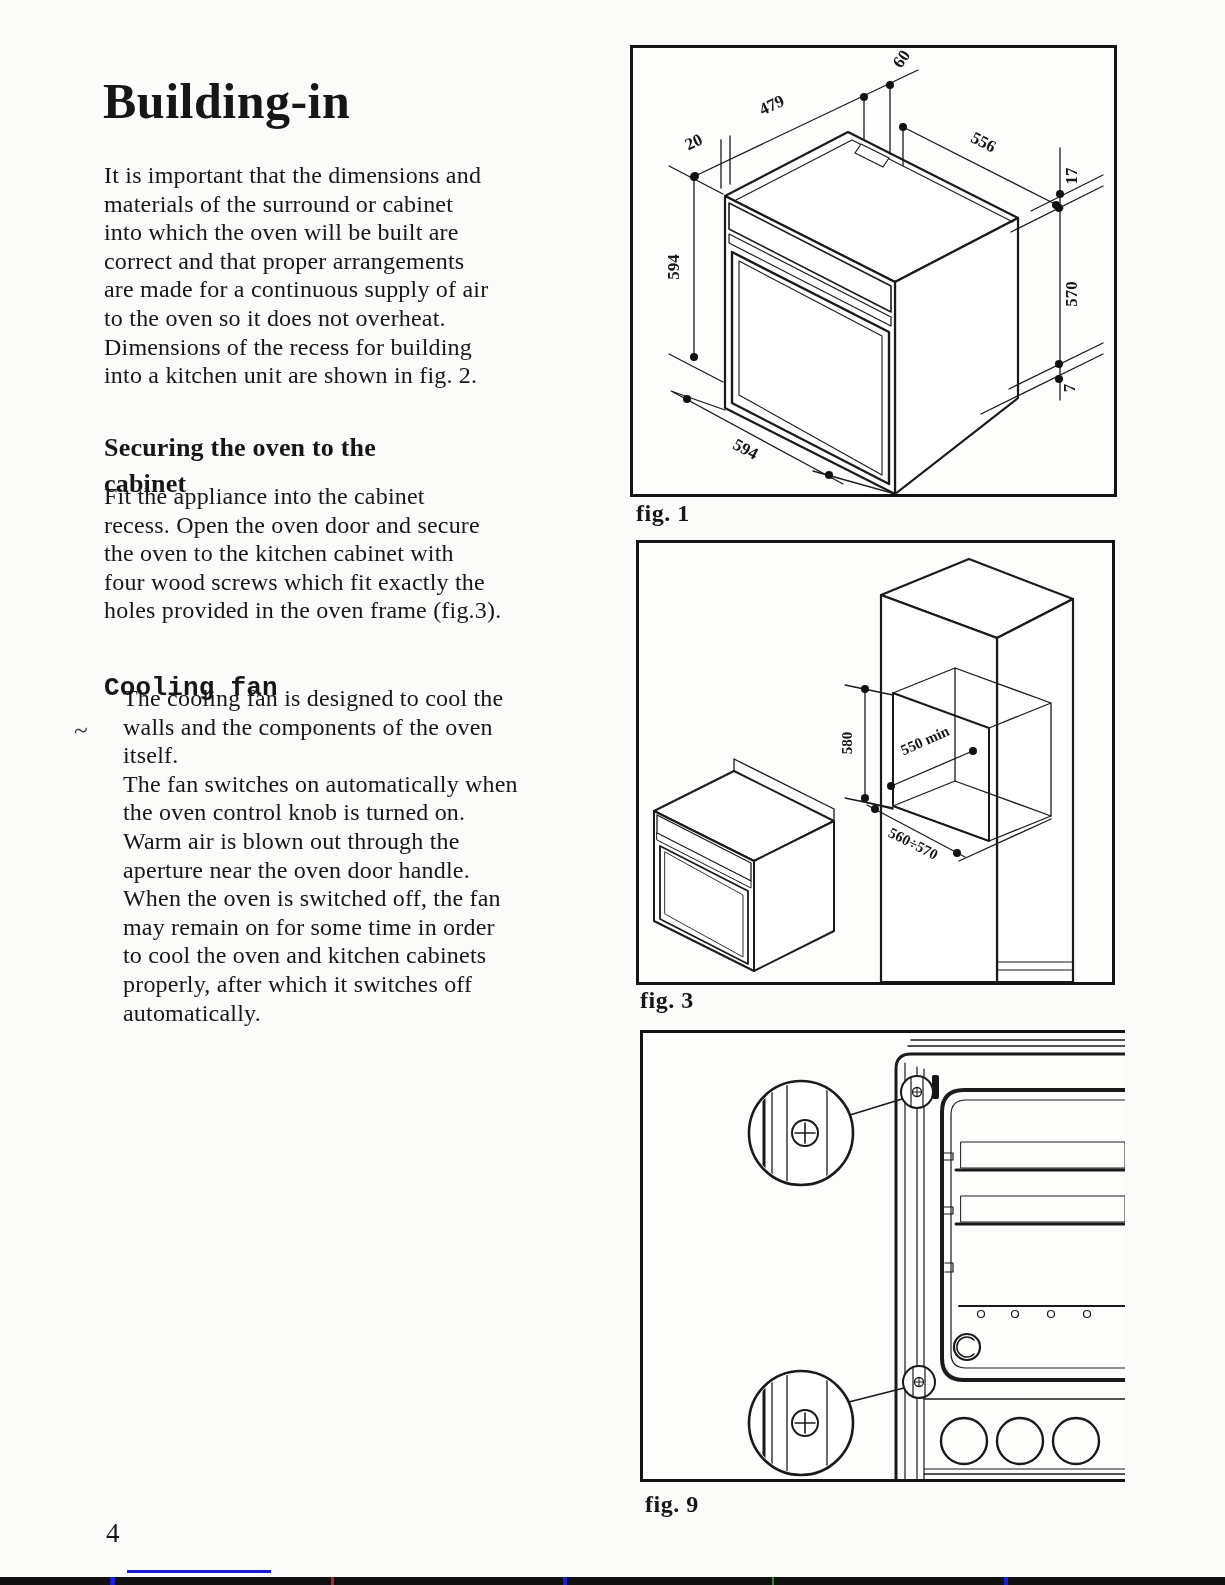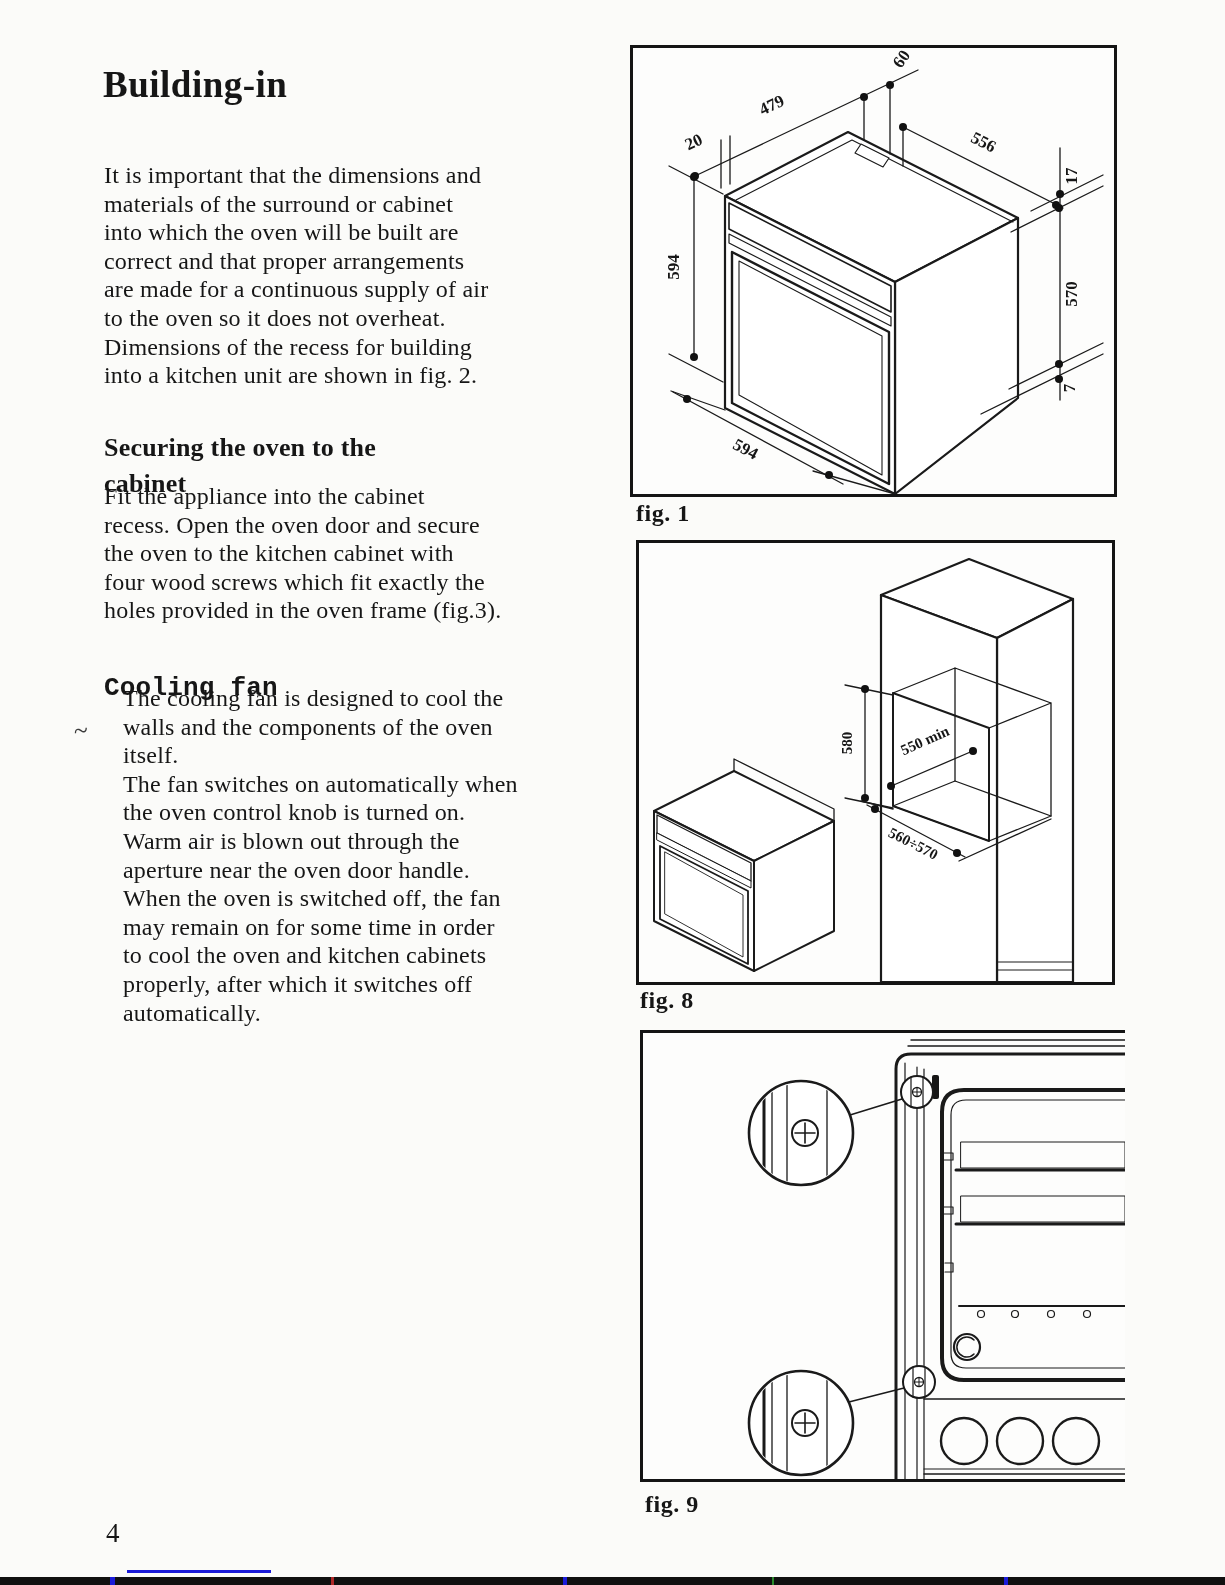--- a/index.html
+++ b/index.html
@@ -1,19 +1,19 @@
 <!DOCTYPE html>
 <html><head>
 <meta charset="utf-8">
 <style>
   html,body{margin:0;padding:0;}
   body{width:1225px;height:1585px;position:relative;background:#fbfbf9;
        font-family:"Liberation Serif","DejaVu Serif",serif;color:#161616;overflow:hidden;}
   .abs{position:absolute;}
-  .title{left:103px;top:38px;font-size:37px;font-weight:bold;letter-spacing:0.5px;}
+  .title{left:103px;top:38px;font-size:50px;font-weight:bold;letter-spacing:0.5px;}
   .bodytext{white-space:pre-line;font-size:24px;line-height:28.6px;letter-spacing:0.2px;}
   .intro{left:104px;top:161px;width:520px;}
   .sec-head{white-space:pre-line;font-size:26px;line-height:36px;font-weight:bold;letter-spacing:0.2px;}
   .head1{left:104px;top:408px;}
   .body1{left:104px;top:482px;width:520px;}
   .head2{left:104px;top:648px;font-family:Liberation Mono, monospace;}
   .body2{left:104px;top:684px;width:535px;margin-left:19px;}
   .margin-mark{left:74px;top:716px;font-size:26px;color:#3a3a3a;transform:rotate(-6deg);}
   .figframe{background:#fdfdfc;}
   .f1{left:630px;top:45px;width:481px;height:446px;border:3px solid #141414;}
@@ -187,21 +187,21 @@
     <text class="dim-label-sm" transform="translate(288,202) rotate(-24)">550 min</text>
 
     <path class="dim" d="M228,262 L326,314"></path>
     <path class="dim" stroke-width="1.1" d="M254,266 L222,258 M412,276 L320,318"></path>
     <circle class="dot" cx="236" cy="266" r="4"></circle>
         <circle class="dot" cx="318" cy="310" r="4"></circle>
     <text class="dim-label-sm" transform="translate(272,305) rotate(27)">560÷570</text>
   </g>
 </svg>
 </div>
-<div class="abs caption cap2">fig. 8</div>
+<div class="abs caption cap2">fig. 3</div>
 
 <div class="abs figframe f3">
 <svg width="482" height="446" viewBox="0 0 482 446">
   <defs>
     <pattern id="st3" width="5" height="5" patternUnits="userSpaceOnUse">
       <rect width="5" height="5" fill="#ffffff"></rect>
       <circle cx="1.2" cy="1.3" r="0.9" fill="#4a4a4a"></circle>
       <circle cx="3.6" cy="3.8" r="0.9" fill="#4a4a4a"></circle>
     </pattern>
     <clipPath id="bc1">

